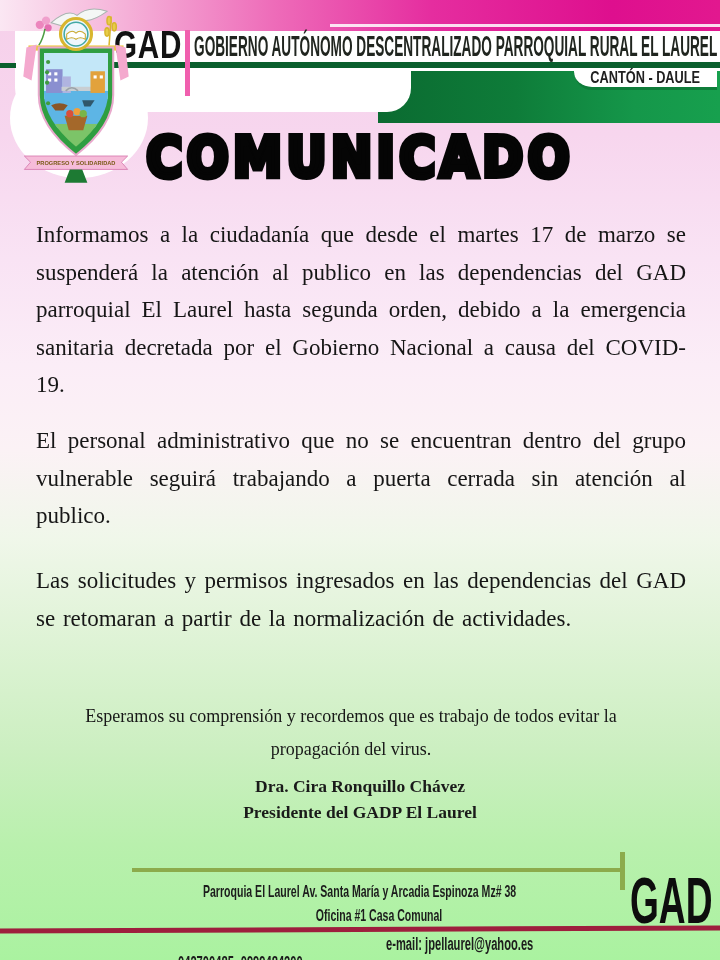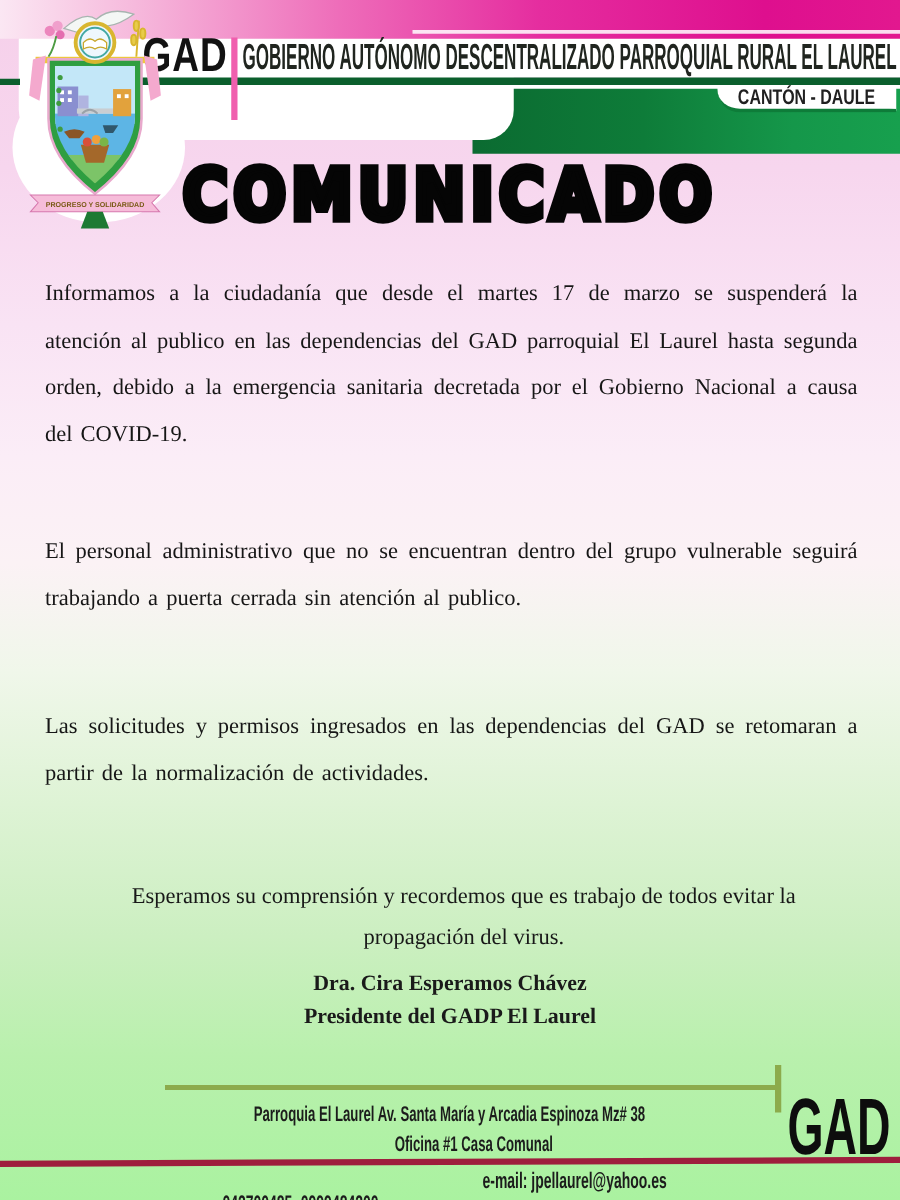--- a/index.html
+++ b/index.html
@@ -43,24 +43,24 @@
     letter-spacing:1px; }
   .pink-line { left:185px; top:30px; width:5px; height:66px; background:#f05fae; }
 
   
   .title-wrap { left:0; right:0; top:124px; text-align:center; }
   .title-wrap .t { display:inline-block; font-family:"DejaVu Sans", sans-serif;
     font-size:56px; font-weight:900; letter-spacing:5px; color:#050505;
     -webkit-text-stroke:6px #050505; transform:scaleX(.88); }
 
   
-  .para { left:36px; width:650px; font-size:18px; line-height:37.6px;
+  .para { left:36px; width:650px; font-size:23px; line-height:37.6px;
     text-align:justify; word-spacing:2px; color:#161616; }
   .p1 { top:216px; } .p2 { top:422px; } .p3 { top:562px; }
-  .note { left:66px; width:610px; top:700px; text-align:center;
+  .note { left:46px; width:610px; top:700px; text-align:center;
     font-size:18px; line-height:33px; color:#181818; }
   .sig  { left:0; right:0; text-align:center; font-weight:bold; font-size:17.5px; }
   .sig1 { top:776px; } .sig2 { top:802px;text-align:center; }
 
   
   .olive-line { left:132px; top:868px; width:490px; height:4px; background:#8cab4c; }
   .olive-tick { left:620px; top:852px; width:5px; height:38px; background:#8cab4c; }
   .addr { left:0; right:0; text-align:center; color:#1c1c1c; }
   .addr .cond { font-size:17px; font-weight:bold; transform:scaleX(.62); }
   .addr1 { top:882px; } .addr2 { top:906px;padding-left:39px; }
@@ -167,21 +167,21 @@
   </svg>
 
   <div class="abs title-wrap">
     <span class="t">COMUNICADO</span>
   </div>
 
   <p class="abs para p1">Informamos a la ciudadanía que desde el martes 17 de marzo se suspenderá la atención al publico en las dependencias del GAD parroquial El Laurel hasta segunda orden, debido a la emergencia sanitaria decretada por el Gobierno Nacional a causa del COVID-19.</p>
   <p class="abs para p2">El personal administrativo que no se encuentran dentro del grupo vulnerable seguirá trabajando a puerta cerrada sin atención al publico.</p>
   <p class="abs para p3">Las solicitudes y permisos ingresados en las dependencias del GAD se retomaran a partir de la normalización de actividades.</p>
   <p class="abs note">Esperamos su comprensión y recordemos que es trabajo de todos evitar la propagación del virus.</p>
-  <div class="abs sig sig1">Dra. Cira Esperamos Chávez</div>
+  <div class="abs sig sig1">Dra. Cira Ronquillo Chávez</div>
   <div class="abs sig sig2">Presidente del GADP El Laurel</div>
 
   <div class="abs olive-line"></div>
   <div class="abs olive-tick"></div>
   <div class="abs addr addr1">
     <span class="cond">Parroquia El Laurel Av. Santa María y Arcadia Espinoza Mz# 38</span>
   </div>
   <div class="abs addr addr2">
     <span class="cond">Oficina #1 Casa Comunal</span>
   </div>

